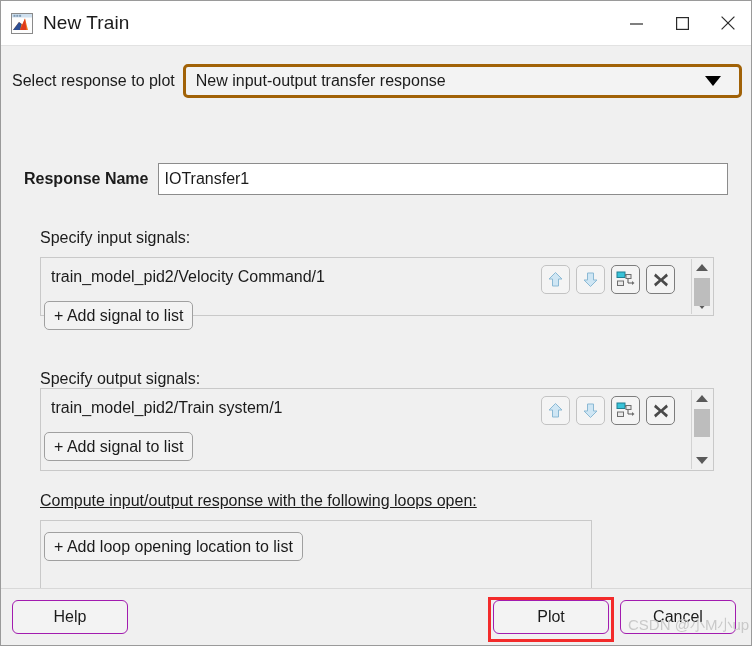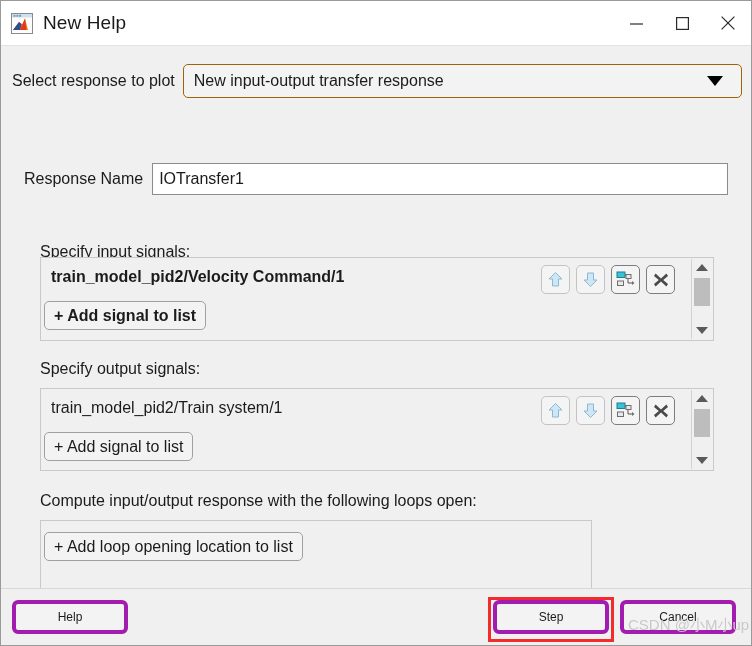--- a/index.html
+++ b/index.html
@@ -79,21 +79,21 @@
     font-size: 16px;
     color: #1b1b1b;
     white-space: nowrap;
     margin-right: 8px;
   }
   .combo {
     flex: 1 1 auto;
     height: 34px;
     box-sizing: border-box;
     background: #f3f3f3;
-    border: 1px solid #a16207;
+    border: 3px solid #a16207;
     border-radius: 5px;
     display: flex;
     align-items: center;
     padding: 0 8px 0 10px;
     position: relative;
   }
   .combo-value {
     font-size: 16px;
     color: #1b1b1b;
     flex: 1 1 auto;
@@ -118,20 +118,21 @@
     right: 23px;
     height: 32px;
     display: flex;
     align-items: center;
   }
   .lbl-name {
     font-size: 16px;
     color: #1b1b1b;
     white-space: nowrap;
     margin-right: 9px;
+    font-weight: bold;
   }
   .textfield {
     flex: 1 1 auto;
     height: 32px;
     box-sizing: border-box;
     background: #ffffff;
     border: 1px solid #8c8c8c;
     padding: 8px 6px;
     display: flex;
     align-items: center;
@@ -141,32 +142,32 @@
     color: #1b1b1b;
   }
 
   
   .section-label {
     position: absolute;
     font-size: 16px;
     color: #1b1b1b;
     white-space: nowrap;
   }
-  #lbl-input  { left: 39px; top: 197px; }
-  #lbl-output { left: 39px; top: 314px; }
-  #lbl-loops  { left: 39px; top: 446px; }
+  #lbl-input  { left: 39px; top: 183px; }
+  #lbl-output { left: 39px; top: 324px; }
+  #lbl-loops  { left: 39px; top: 446px; text-decoration: underline; }
 
   
   .panel {
     position: absolute;
     box-sizing: border-box;
     background: #f0f0f0;
     border: 1px solid #c9c9c9;
   }
-  #panel-input  { left: 39px; top: 211px; width: 674px; height: 84px; font-weight: bold; }
+  #panel-input  { left: 39px; top: 211px; width: 674px; height: 59px; }
   #panel-output { left: 39px; top: 342px; width: 674px; height: 83px; }
   #panel-loops  { left: 39px; top: 474px; width: 552px; height: 85px; }
 
   .signal-text {
     position: absolute;
     left: 10px;
     top: 10px;
     font-size: 16px;
     color: #1b1b1b;
     white-space: nowrap;
@@ -261,26 +262,26 @@
     height: 56px;
     position: relative;
     background: #f0f0f0;
     border-top: 1px solid #d8d8d8;
   }
   .btn {
     position: absolute;
     box-sizing: border-box;
     height: 34px;
     background: #f3f3f3;
-    border: 4px solid #a21caf;
+    border: 1px solid #a21caf;
     border-radius: 6px;
     display: flex;
     align-items: center;
     justify-content: center;
-    font-size: 12px;
+    font-size: 16px;
     color: #1b1b1b;
   }
   #btn-help   { left: 11px;  top: 11px; width: 116px; }
   #btn-plot   { left: 492px; top: 11px; width: 116px; }
   #btn-cancel { left: 619px; top: 11px; width: 116px; }
 
   .highlight-box {
     position: absolute;
     left: 487px;
     top: 596px;
@@ -312,21 +313,21 @@
         <rect x="0.5" y="0.5" width="21" height="20" fill="#fdfdfd" stroke="#8a8a8a"></rect>
         <rect x="1" y="1" width="20" height="3.5" fill="#cfe0ef"></rect>
         <rect x="2.5" y="1.8" width="2" height="2" fill="#7f9ab3"></rect>
         <rect x="5.3" y="1.8" width="2" height="2" fill="#7f9ab3"></rect>
         <rect x="8.1" y="1.8" width="2" height="2" fill="#7f9ab3"></rect>
         <path d="M2 17 L8 9 L11.5 11.5 L14 5.5 L17 17 Z" fill="#f08020"></path>
         <path d="M2 17 L8 9 L10.5 11 L9 17 Z" fill="#2c4e93"></path>
         <path d="M9 17 L11.5 11 L14 5.5 L15.5 17 Z" fill="#e03a1b"></path>
       </svg>
     </span>
-    <span class="title-text">New Help</span>
+    <span class="title-text">New Train</span>
     <span class="title-spacer"></span>
     <div class="winbtn">
       <span>
         <svg width="13" height="11" viewBox="0 0 13 11">
             <line x1="0" y1="6" x2="13" y2="6" stroke="#2a2a2a" stroke-width="1.2"></line>
           </svg>
       </span>
     </div>
     <div class="winbtn">
       <span>
@@ -472,20 +473,20 @@
 
     <div class="section-label" id="lbl-loops">Compute input/output response with the following loops open:</div>
     <div class="panel" id="panel-loops">
       <div class="add-btn loop">+ Add loop opening location to list</div>
     </div>
 
   </div>
 
   <div class="footer">
     <div class="btn" id="btn-help">Help</div>
-    <div class="btn" id="btn-plot">Step</div>
+    <div class="btn" id="btn-plot">Plot</div>
     <div class="btn" id="btn-cancel">Cancel</div>
   </div>
 
   <div class="highlight-box"></div>
   <div class="watermark">CSDN @小M小up</div>
 
 </div>
 
 </body></html>

